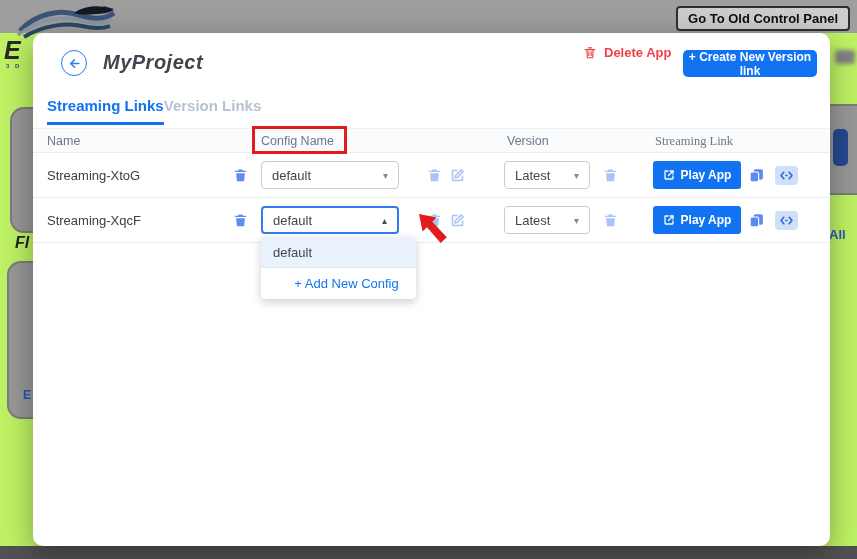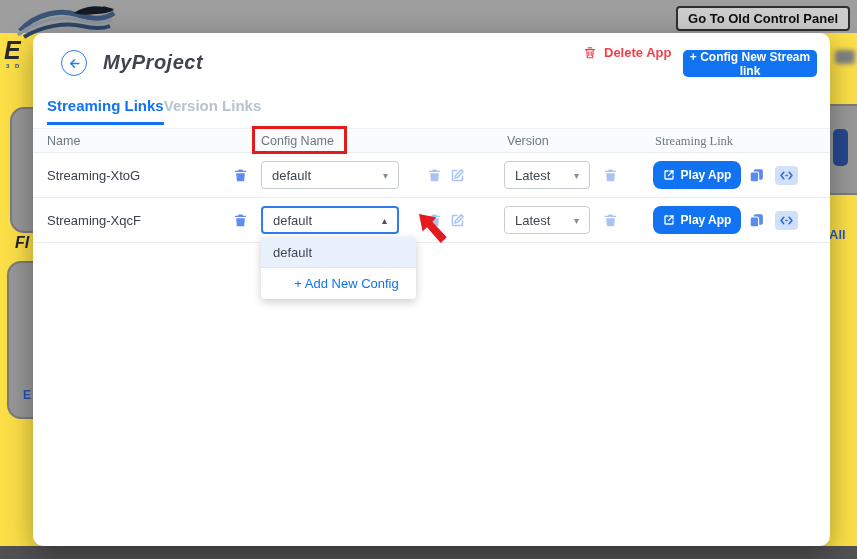--- a/index.html
+++ b/index.html
@@ -1,18 +1,18 @@
 <!DOCTYPE html>
 <html><head>
 <meta charset="utf-8">
 <style>
   * { margin:0; padding:0; box-sizing:border-box; }
   html,body { width:857px; height:559px; overflow:hidden; }
   body { font-family:"Liberation Sans", sans-serif; }
-  .stage { position:relative; width:857px; height:559px; background:#fde047; overflow:hidden; }
+  .stage { position:relative; width:857px; height:559px; background:#bef264; overflow:hidden; }
 
   
   .bg-topbar { position:absolute; left:0; top:0; width:857px; height:33px; background:#9e9e9e; }
   .eagle-logo { position:absolute; left:16px; top:1px; }
   .go-old-btn { position:absolute; right:7px; top:6px; height:25px; padding:0 10px;
     background:#cdcdcd; border:2px solid #2f2f2f; border-radius:4px; color:#0d0d0d;
     font-size:13px; font-weight:bold; display:flex; align-items:center; cursor:pointer; }
   .bg-brand-letter { position:absolute; left:4px; top:36px; font-size:25px; font-weight:bold;
     font-style:italic; color:#2a2a2a; letter-spacing:1px; }
   .bg-brand-sub { position:absolute; left:6px; top:63px; font-size:6px; font-weight:bold;
@@ -69,21 +69,21 @@
   .sel { position:absolute; top:8px; height:28px; background:#fff; border:1px solid #c8cdd4;
     border-radius:4px; display:flex; align-items:center; justify-content:space-between;
     padding:0 10px; font-size:13px; color:#3f4752; cursor:pointer; }
   .sel-config { left:228px; width:138px; }
   .sel-version { left:471px; width:86px; }
   .sel-open { border:2px solid #2f7bf0; }
   .caret { font-size:10px; color:#868c96; }
   .caret-dark { color:#4a4f57; }
 
   .play-btn { position:absolute; left:620px; top:8px; width:88px; height:28px; background:#1173f2;
-    border:none; border-radius:8px; color:#fff; font-size:12px; font-weight:bold;
+    border:none; border-radius:3px; color:#fff; font-size:12px; font-weight:bold;
     display:flex; align-items:center; justify-content:center; gap:6px; cursor:pointer; font-family:"Liberation Sans",sans-serif; }
   .embed-btn { position:absolute; left:742px; top:13px; width:23px; height:19px; background:#cfe0f8;
     border:none; border-radius:4px; color:#2e6bdc; display:flex; align-items:center; justify-content:center; cursor:pointer; }
 
   .config-menu { position:absolute; left:228px; top:204px; width:155px; background:#fff; border-radius:4px;
     box-shadow:0 3px 10px rgba(0,0,0,0.2); z-index:6; overflow:hidden; }
   .menu-item-selected { height:31px; background:#e9f1fc; border-bottom:1px solid #dfe6ef;
     display:flex; align-items:center; padding:0 12px; font-size:13px; color:#3f4752; cursor:pointer; }
   .menu-item-add { height:31px; display:flex; align-items:center; justify-content:center;
     font-size:13px; color:#1173f2; cursor:pointer;padding-left:16px; }
@@ -140,21 +140,21 @@
           <path d="M4 7h16"></path>
             <path d="M9 4h6"></path>
             <path d="M6.5 7l1 14h9l1-14"></path>
             <path d="M10 11v6"></path>
             <path d="M14 11v6"></path>
         </svg>
       </span>
       <span>Delete App</span>
     </div>
 
-    <button class="create-btn">+ Config New Stream link</button>
+    <button class="create-btn">+ Create New Version link</button>
 
     <div class="tabs">
       <div class="tab active">Streaming Links</div>
       <div class="tab inactive">Version Links</div>
     </div>
 
     <div class="thead">
       <div class="th th-name">Name</div>
       <div class="th th-config">Config Name</div>
       <div class="th th-version">Version</div>

